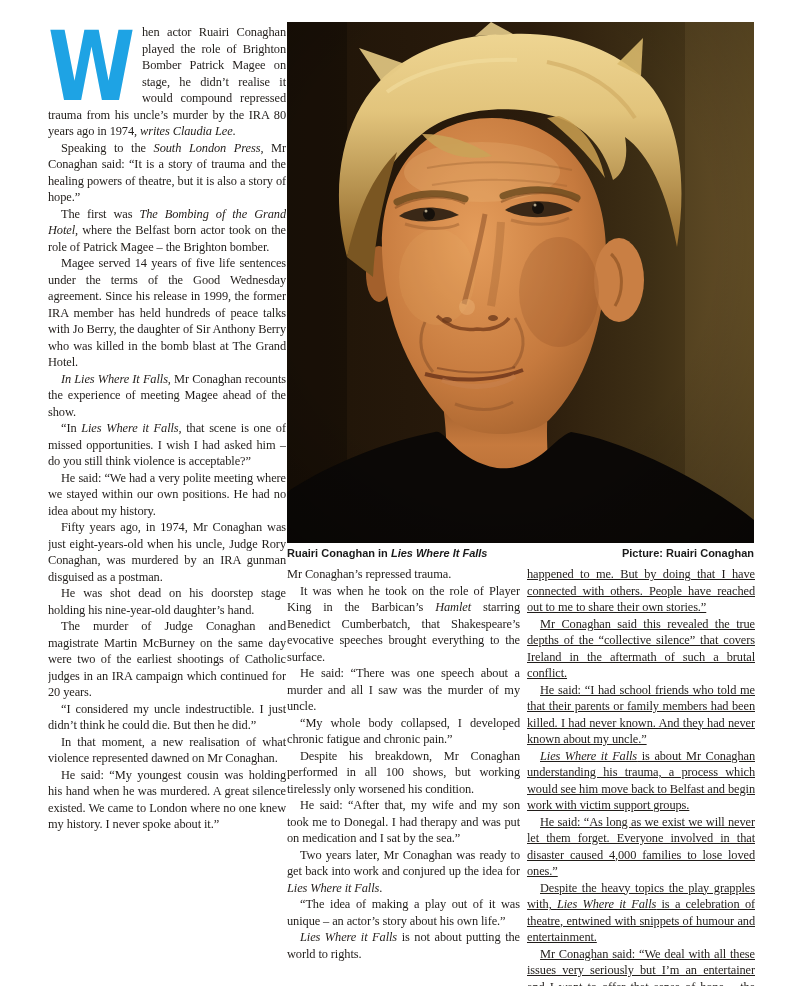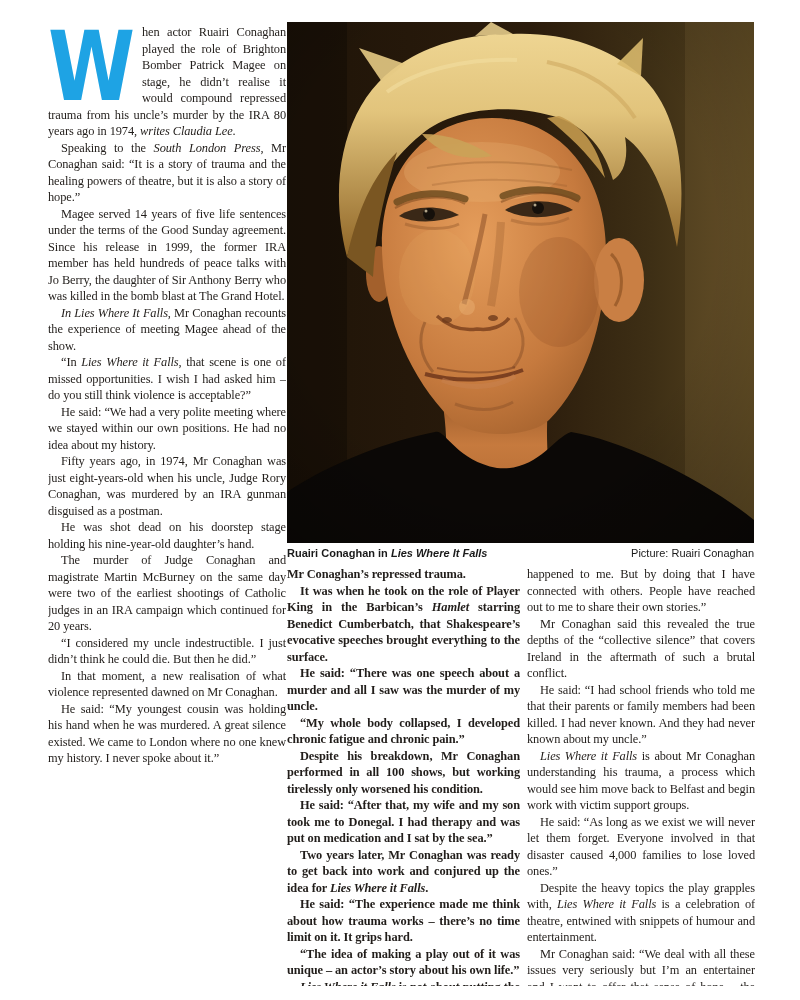--- a/index.html
+++ b/index.html
@@ -9,22 +9,22 @@
     font-family:"Liberation Serif",serif;
   }
   .page{position:absolute;inset:0;}
   .col{
     position:absolute;overflow:hidden;
     color:var(--body-text,#211d1a);
     font-size:12.4px;line-height:16.5px;letter-spacing:-0.1px;
     text-align:justify;
   }
   .col-left{left:48px;top:24px;width:238px;height:958px;}
-  .col-mid{left:287px;top:566px;width:233px;height:420px;font-weight:bold;}
-  .col-right{left:527px;top:566px;width:228px;height:420px;}
+  .col-mid{left:287px;top:566px;width:233px;height:420px;}
+  .col-right{left:527px;top:566px;width:228px;height:420px;text-decoration:underline;}
   .para{margin:0;}
   .para.indent{text-indent:13px;}
   .para i{font-style:italic;}
   .dropcap{
     float:left;width:87px;height:76px;margin:4px 7px 2px 0;
     color:var(--accent-drop-cap,#1ea3e4);
   }
   .dropcap svg{display:block;}
   .photo{
     position:absolute;left:287px;top:22px;width:467px;height:521px;margin:0;
@@ -32,35 +32,36 @@
   }
   .photo svg{display:block;}
   .caption-row{
     position:absolute;left:287px;top:546px;width:467px;
     display:flex;justify-content:space-between;align-items:flex-end;
     font-family:"Liberation Sans",sans-serif;font-size:11px;line-height:15px;
     color:var(--caption-text,#1a1a1a);
   }
   .cap-left{font-weight:bold;}
   .cap-left i{font-style:italic;}
-  .cap-right{font-weight:normal;}
+  .cap-right{font-weight:bold;}
 </style>
 </head>
 <body>
 
 <main class="page">
 
   <section class="col col-left">
       <p class="para"><span class="dropcap">
           <svg viewBox="0 0 100 80" width="87" height="76" preserveAspectRatio="none">
             <text x="50" y="76" text-anchor="middle" font-family="DejaVu Sans, sans-serif" font-weight="bold" font-size="102" textLength="100" lengthAdjust="spacingAndGlyphs" fill="currentColor">W</text>
           </svg>
         </span><span>hen actor Ruairi Conaghan played the role of Brighton Bomber Patrick Magee on stage, he didn’t realise it would compound repressed trauma from his uncle’s murder by the IRA 80 years ago in 1974, </span><i>writes Claudia Lee</i><span>.</span></p>
       <p class="para indent"><span>Speaking to the </span><i>South London Press</i><span>, Mr Conaghan said: “It is a story of trauma and the healing powers of theatre, but it is also a story of hope.”</span></p>
-      <p class="para indent"><span>Magee served 14 years of five life sentences under the terms of the Good Sunday agreement. Since his release in 1999, the former IRA member has held hundreds of peace talks with Jo Berry, the daughter of Sir Anthony Berry who was killed in the bomb blast at The Grand Hotel.</span></p>
+      <p class="para indent"><span>The first was </span><i>The Bombing of the Grand Hotel</i><span>, where the Belfast born actor took on the role of Patrick Magee – the Brighton bomber.</span></p>
+      <p class="para indent"><span>Magee served 14 years of five life sentences under the terms of the Good Wednesday agreement. Since his release in 1999, the former IRA member has held hundreds of peace talks with Jo Berry, the daughter of Sir Anthony Berry who was killed in the bomb blast at The Grand Hotel.</span></p>
       <p class="para indent"><i>In Lies Where It Falls</i><span>, Mr Conaghan recounts the experience of meeting Magee ahead of the show.</span></p>
       <p class="para indent"><span>“In </span><i>Lies Where it Falls</i><span>, that scene is one of missed opportunities. I wish I had asked him – do you still think violence is acceptable?”</span></p>
       <p class="para indent"><span>He said: “We had a very polite meeting where we stayed within our own positions. He had no idea about my history.</span></p>
       <p class="para indent"><span>Fifty years ago, in 1974, Mr Conaghan was just eight-years-old when his uncle, Judge Rory Conaghan, was murdered by an IRA gunman disguised as a postman.</span></p>
       <p class="para indent"><span>He was shot dead on his doorstep stage holding his nine-year-old daughter’s hand.</span></p>
       <p class="para indent"><span>The murder of Judge Conaghan and magistrate Martin McBurney on the same day were two of the earliest shootings of Catholic judges in an IRA campaign which continued for 20 years.</span></p>
       <p class="para indent"><span>“I considered my uncle indestructible. I just didn’t think he could die. But then he did.”</span></p>
       <p class="para indent"><span>In that moment, a new realisation of what violence represented dawned on Mr Conaghan.</span></p>
       <p class="para indent"><span>He said: “My youngest cousin was holding his hand when he was murdered. A great silence existed. We came to London where no one knew my history. I never spoke about it.”</span></p>
     </section>
@@ -173,21 +174,20 @@
   </div>
 
   <section class="col col-mid">
       <p class="para"><span>Mr Conaghan’s repressed trauma.</span></p>
       <p class="para indent"><span>It was when he took on the role of Player King in the Barbican’s </span><i>Hamlet</i><span> starring Benedict Cumberbatch, that Shakespeare’s evocative speeches brought everything to the surface.</span></p>
       <p class="para indent"><span>He said: “There was one speech about a murder and all I saw was the murder of my uncle.</span></p>
       <p class="para indent"><span>“My whole body collapsed, I developed chronic fatigue and chronic pain.”</span></p>
       <p class="para indent"><span>Despite his breakdown, Mr Conaghan performed in all 100 shows, but working tirelessly only worsened his condition.</span></p>
       <p class="para indent"><span>He said: “After that, my wife and my son took me to Donegal. I had therapy and was put on medication and I sat by the sea.”</span></p>
       <p class="para indent"><span>Two years later, Mr Conaghan was ready to get back into work and conjured up the idea for </span><i>Lies Where it Falls</i><span>.</span></p>
-      <p class="para indent"><span>He said: “The experience made me think about how trauma works – there’s no time limit on it. It grips hard.</span></p>
       <p class="para indent"><span>“The idea of making a play out of it was unique – an actor’s story about his own life.”</span></p>
       <p class="para indent"><i>Lies Where it Falls</i><span> is not about putting the world to rights.</span></p>
     </section>
 
   <section class="col col-right">
       <p class="para"><span>happened to me. But by doing that I have connected with others. People have reached out to me to share their own stories.”</span></p>
       <p class="para indent"><span>Mr Conaghan said this revealed the true depths of the “collective silence” that covers Ireland in the aftermath of such a brutal conflict.</span></p>
       <p class="para indent"><span>He said: “I had school friends who told me that their parents or family members had been killed. I had never known. And they had never known about my uncle.”</span></p>
       <p class="para indent"><i>Lies Where it Falls</i><span> is about Mr Conaghan understanding his trauma, a process which would see him move back to Belfast and begin work with victim support groups.</span></p>
       <p class="para indent"><span>He said: “As long as we exist we will never let them forget. Everyone involved in that disaster caused 4,000 families to lose loved ones.”</span></p>

